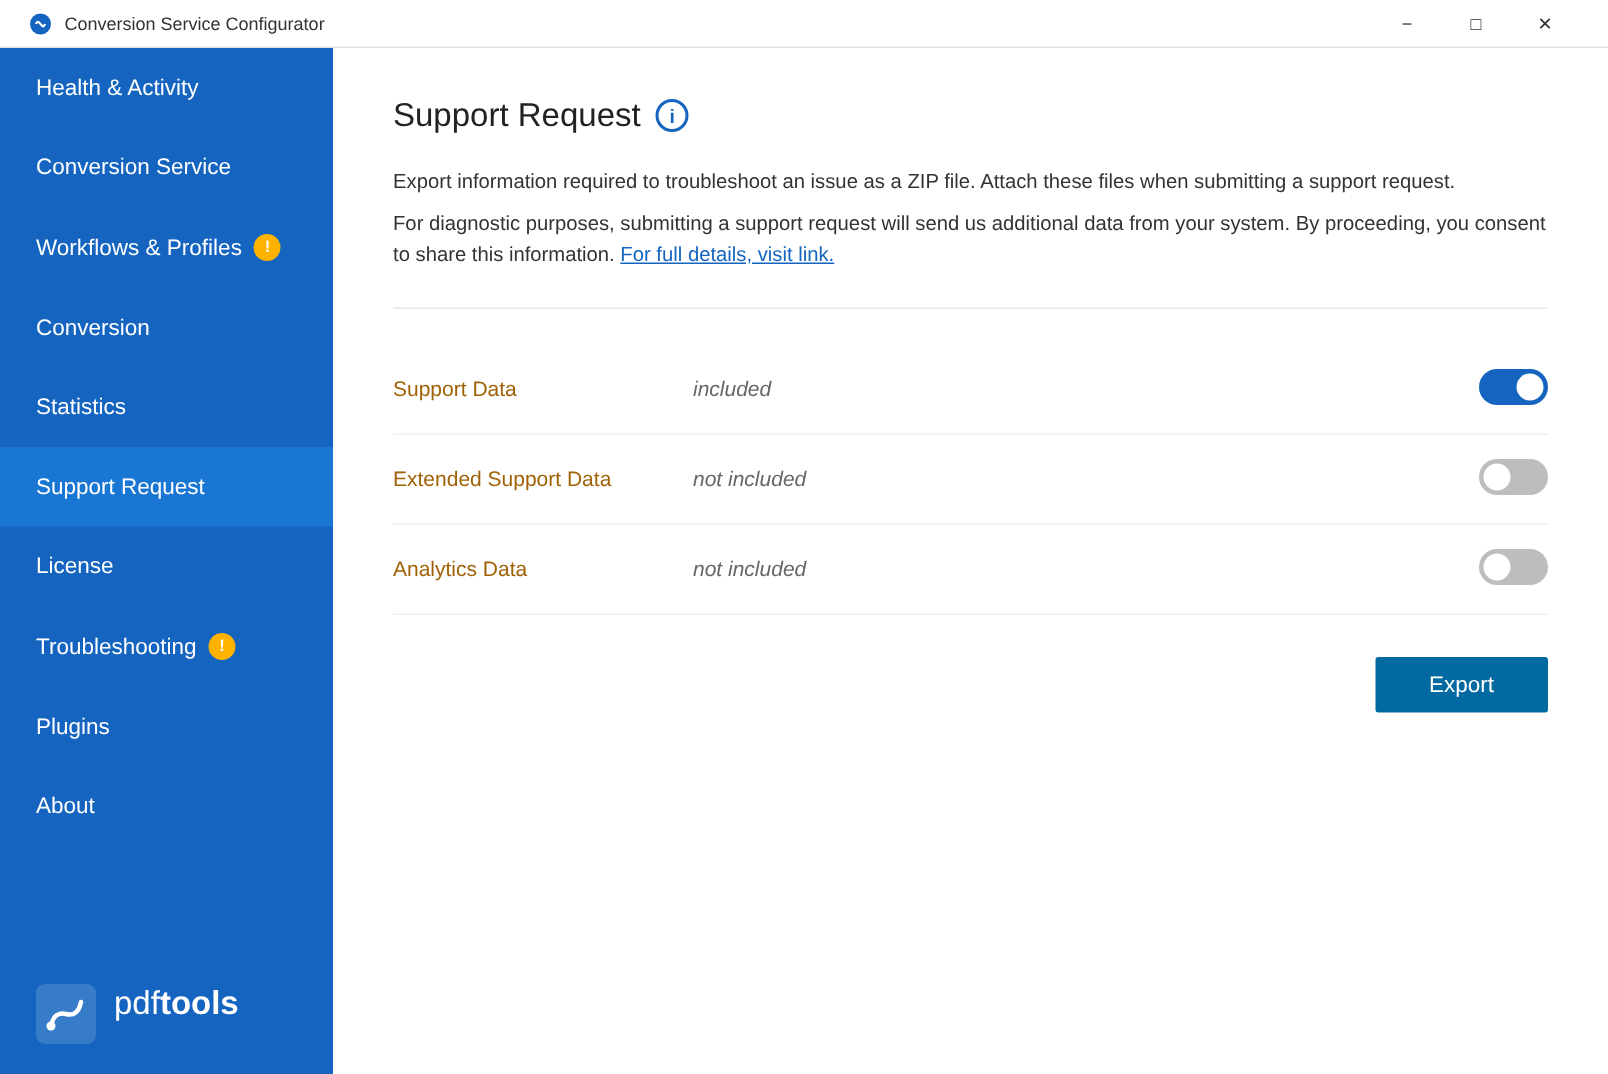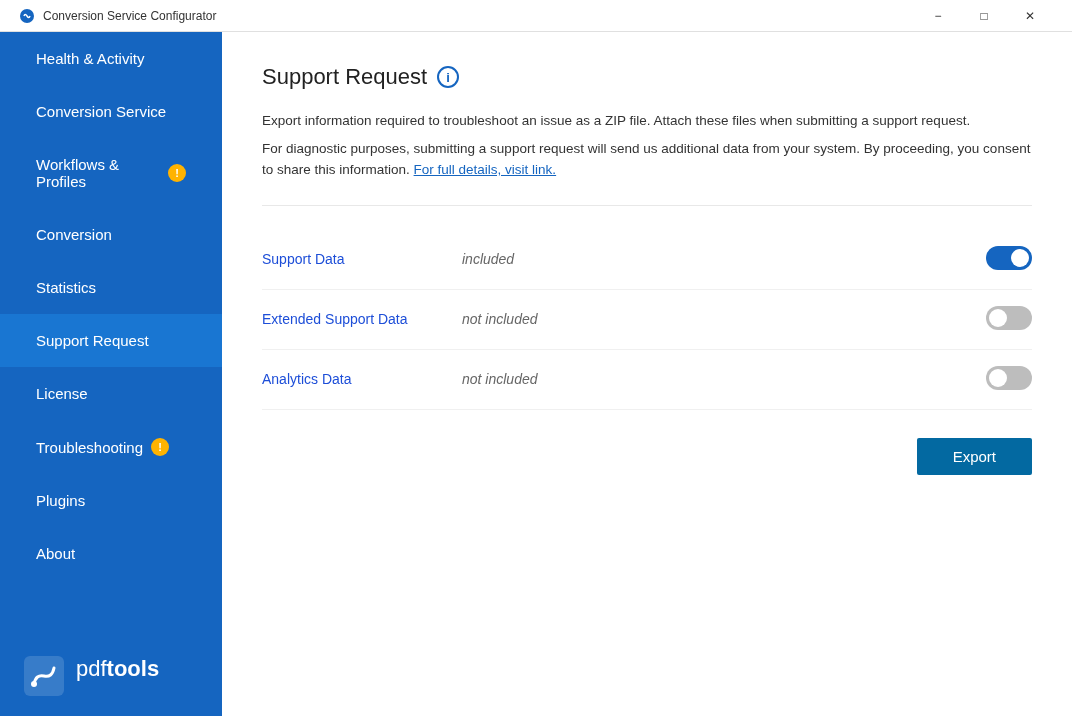--- a/index.html
+++ b/index.html
@@ -24,21 +24,21 @@
     
     .app { display: flex; height: calc(716px - 32px); }
 
     
     .sidebar {
       width: 222px; background: #1565c0; flex-shrink: 0;
       display: flex; flex-direction: column; color: #fff;
     }
     .sidebar-nav { flex: 1; }
     .sidebar-item {
-      padding: 18px 36px; cursor: pointer; font-size: 15px;
+      padding: 18px 24px; cursor: pointer; font-size: 15px;
       display: flex; align-items: center; gap: 8px;
       color: #fff; position: relative;
     }
     .sidebar-item.active { background: #1976d2; }
     .sidebar-item .warn-icon {
       width: 18px; height: 18px; background: #ffb300; border-radius: 50%;
       display: inline-flex; align-items: center; justify-content: center;
       font-size: 11px; font-weight: bold; color: #fff; flex-shrink: 0;
     }
     .sidebar-footer {
@@ -69,21 +69,21 @@
     .description-link { color: #1565c0; text-decoration: underline; cursor: pointer; }
 
     .divider { border: none; border-top: 1px solid #e8e8e8; margin: 24px 0; }
 
     
     .toggle-row {
       display: flex; align-items: center; padding: 16px 0;
       border-bottom: 1px solid #f0f0f0;
     }
     .toggle-label {
-      width: 200px; color: #1d4ed8; font-size: 14px; flex-shrink: 0;
+      width: 200px; color: #a16207; font-size: 14px; flex-shrink: 0;
     }
     .toggle-status { flex: 1; color: #666; font-style: italic; font-size: 14px; }
     .toggle-switch {
       flex-shrink: 0; cursor: pointer;
     }
 
     
     .toggle-on {
       width: 46px; height: 24px; background: #1565c0; border-radius: 12px;
       position: relative; display: inline-block;

